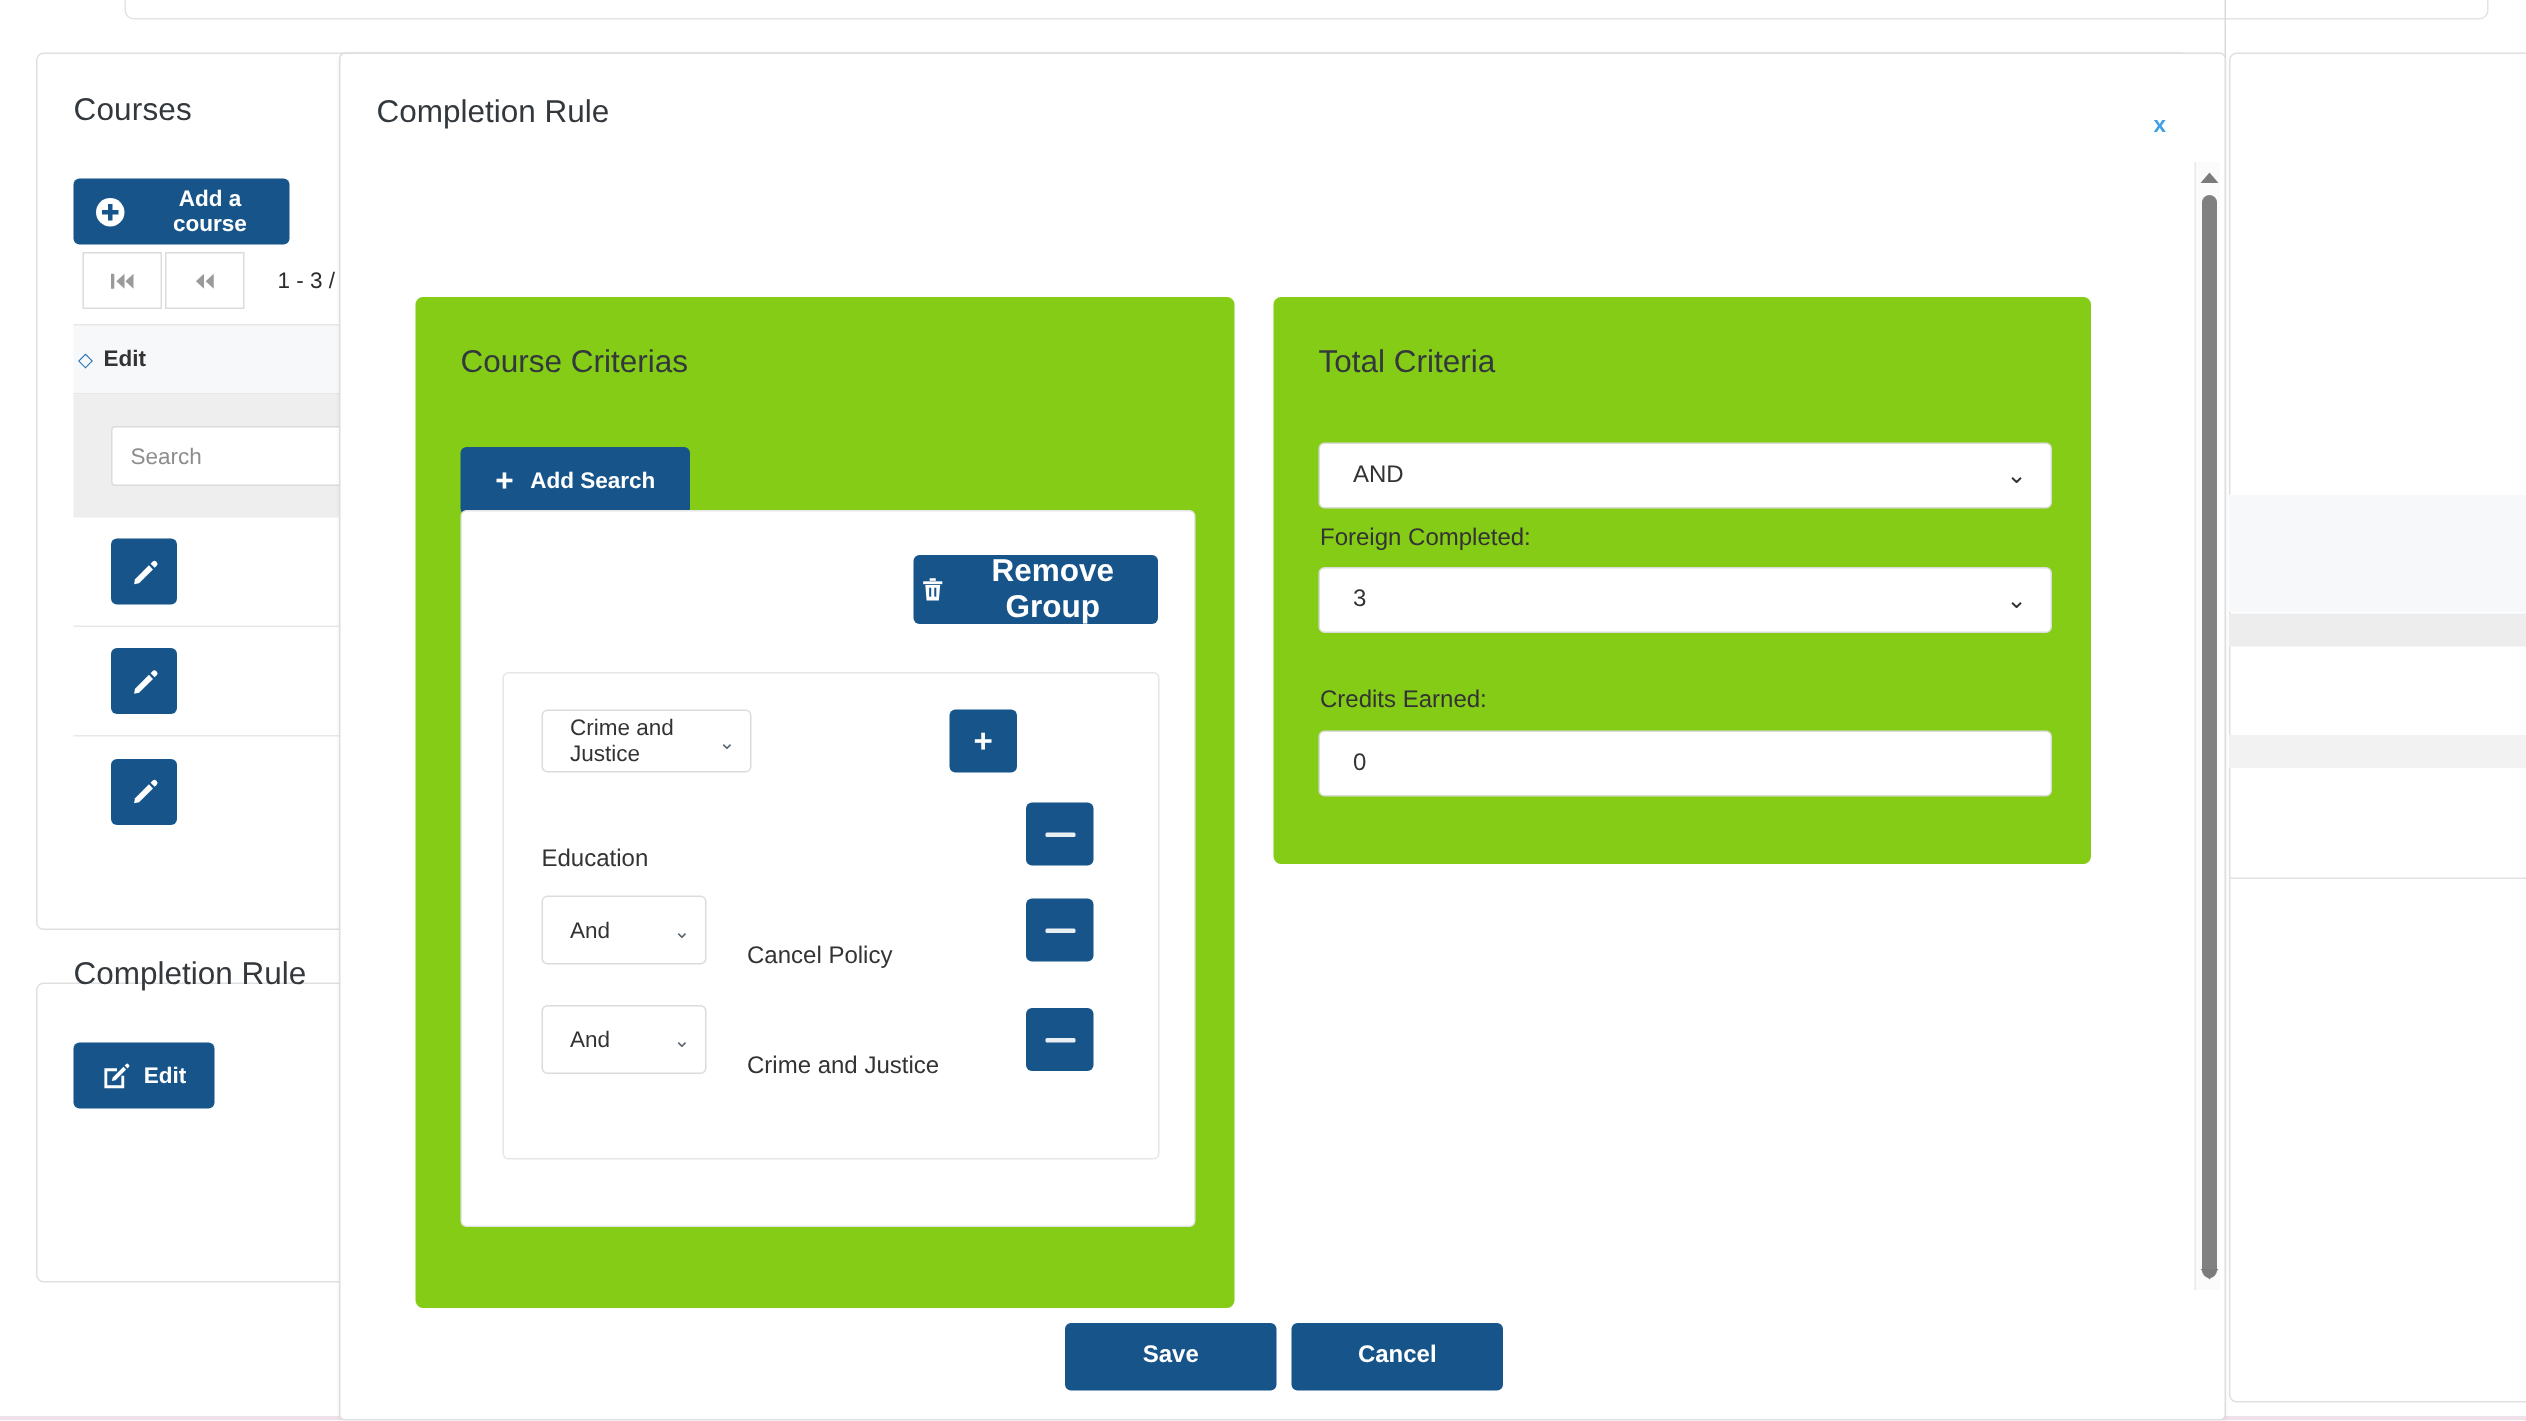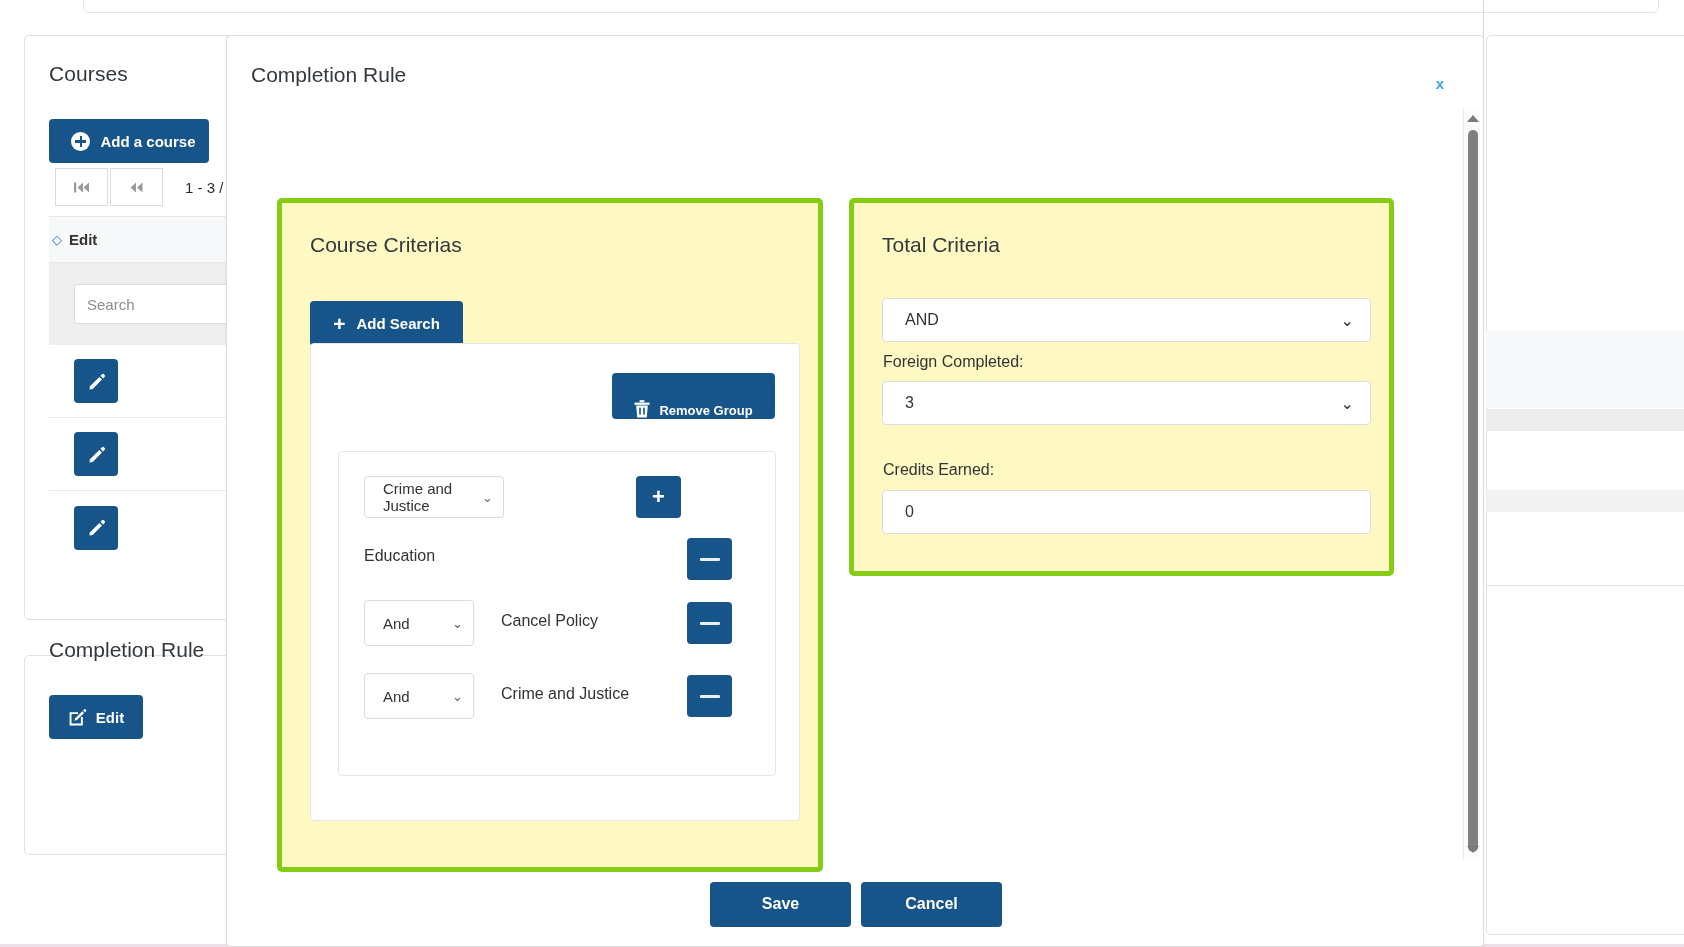--- a/index.html
+++ b/index.html
@@ -35,21 +35,21 @@
   }
   .bg-vline {
     position:absolute; left:1483px; top:0px; width:1px; height:947px; background:#d9d9d9;
   }
 
   .courses-title {
     position:absolute; left:49px; top:62px;
     font-size:21px; color:#33383d; letter-spacing:.1px;
   }
   .btn-add-course {
-    position:absolute; left:49px; top:119px; width:160px; height:44px;
+    position:absolute; left:49px; top:119px; width:144px; height:44px;
     background:#17548a; color:#fff; border:none; border-radius:4px;
     font-size:15px; font-weight:bold; font-family:"Liberation Sans",sans-serif;
     display:flex; align-items:center; justify-content:center; gap:10px; cursor:pointer;padding-left:15px;
   }
   .plus-circle {
     width:19px; height:19px; border-radius:50%; background:#fff; position:relative; flex:0 0 auto;
   }
   .plus-circle::before, .plus-circle::after {
     content:""; position:absolute; background:#17548a;
   }
@@ -117,21 +117,21 @@
   }
   .modal-close {
     position:absolute; right:33px; top:38px;
     font-size:15px; font-weight:bold; color:#3fa0ea; cursor:pointer;
     background:none; border:none; font-family:"Liberation Sans",sans-serif;
   }
 
   .modal-body { position:absolute; left:0; top:108px; width:1258px; height:752px; }
 
   .panel {
-    position:absolute; background:#fef9c3; border:5px solid #84cc16; border-radius:5px;
+    position:absolute; background:#84cc16; border:2px solid #84cc16; border-radius:5px;
   }
   .panel-course { left:50px; top:54px; width:546px; height:674px; }
   .panel-total  { left:622px; top:54px; width:545px; height:378px; }
 
   .panel-h { position:absolute; left:28px; top:30px; font-size:21px; color:#33383d; }
 
   .btn-add-group {
     position:absolute; left:28px; top:98px; width:153px; height:45px;
     background:#17548a; color:#fff; border:none; border-radius:4px;
     font-size:15px; font-weight:bold; font-family:"Liberation Sans",sans-serif;
@@ -139,22 +139,22 @@
   }
   .glyph-plus { font-size:21px; line-height:1; font-weight:bold; }
 
   .group-box {
     position:absolute; left:28px; top:140px; width:490px; height:478px;
     border:1px solid #e6e6e6; border-radius:4px; background:#fff;
   }
   .btn-remove-group {
     position:absolute; right:24px; top:29px; width:163px; height:46px;
     background:#17548a; color:#fff; border:none; border-radius:4px;
-    font-size:13px; font-weight:bold; font-family:"Liberation Sans",sans-serif;
-    display:flex; align-items:flex-end; justify-content:center; gap:9px; cursor:pointer;
+    font-size:21px; font-weight:bold; font-family:"Liberation Sans",sans-serif;
+    display:flex; align-items:center; justify-content:center; gap:9px; cursor:pointer;
   }
 
   .criteria-box {
     position:absolute; left:27px; top:107px; width:438px; height:325px;
     border:1px solid #e6e6e6; border-radius:4px; background:#fff;
   }
 
   .crit-row { position:absolute; left:0; width:438px; height:58px; }
 
   .sel {
@@ -166,21 +166,21 @@
   .sel .chev { color:#5b6670; font-size:13px; margin-left:10px; }
   .sel-course { width:140px; height:42px; }
 
   .sq-btn {
     width:45px; height:42px; background:#17548a; border:none; border-radius:4px;
     color:#fff; display:flex; align-items:center; justify-content:center; cursor:pointer;
     font-size:22px; font-weight:bold; line-height:1;
   }
   .sq-btn .bar { display:block; width:20px; height:3px; background:#e9eef3; border-radius:1px; }
 
-  .crit-text { font-size:16px; color:#333; }
+  .crit-text { font-size:16px; color:#333;margin-top:20px; }
 
   
   .sel-full {
     position:absolute; left:28px; width:489px; height:44px;
     background:#fff; border:1px solid #dcdcdc; border-radius:4px;
     display:flex; align-items:center; justify-content:space-between;
     padding:0 16px 0 22px; font-size:16px; color:#333; cursor:pointer;
   }
   .lbl-field { position:absolute; left:29px; font-size:16px; color:#333; }
   .input-full {

